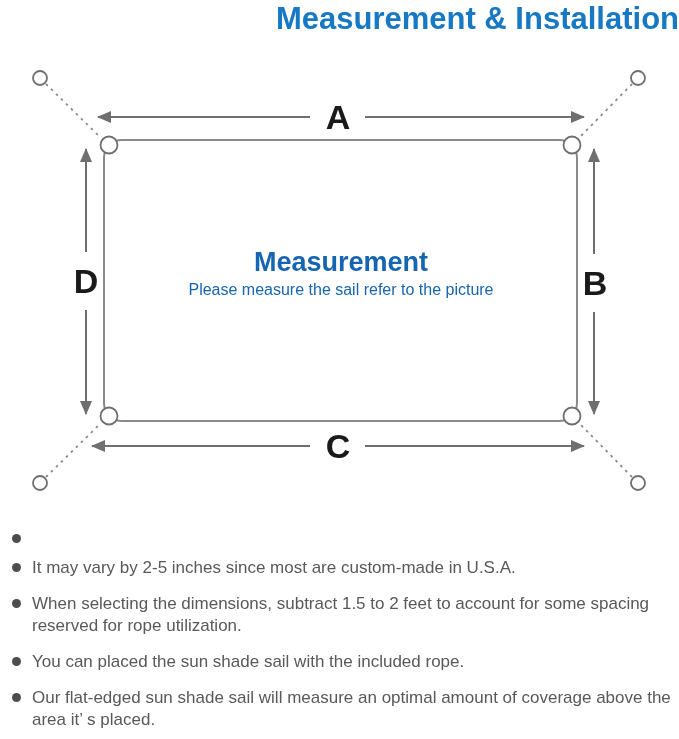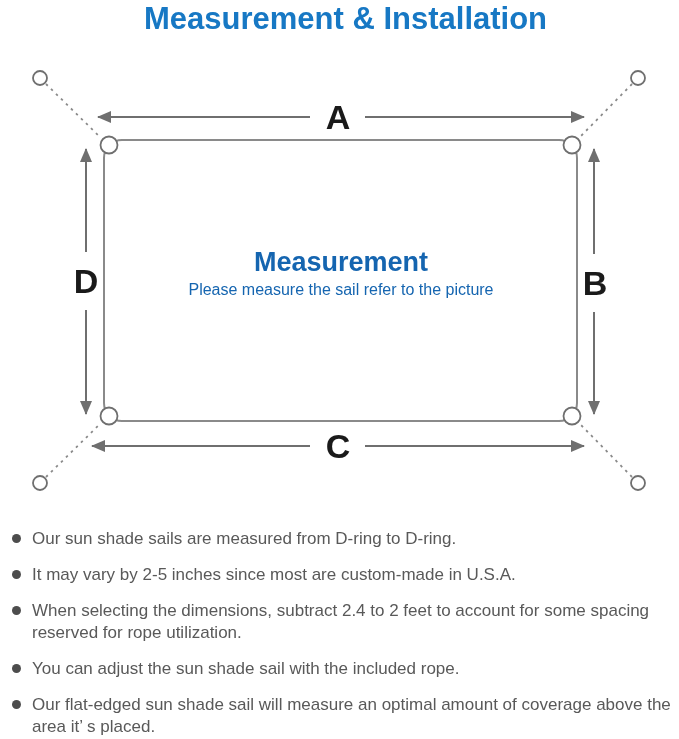--- a/index.html
+++ b/index.html
@@ -14,21 +14,21 @@
   html,body{background:#fff;}
   .stage{
     position:relative;
     width:679px;height:739px;
     background:#fff;
     overflow:hidden;
     font-family:"Liberation Sans", sans-serif;
   }
   .page-title{
     position:absolute;top:1px;left:12px;right:0;
-    text-align:center;
+    text-align:right;
     font-size:31px;font-weight:700;
     color:var(--title-blue,#1778C4);
     letter-spacing:0px;
   }
   .diagram-svg{position:absolute;top:0;left:0;}
   .dash{stroke:var(--line-gray,#8a8a8a);stroke-width:1.8;fill:none;stroke-dasharray:2.5 4.5;}
   .anchor-ring{fill:#fff;stroke:var(--arrow-gray,#6f6f6f);stroke-width:1.8;}
   .sail{fill:#fff;stroke:var(--line-gray,#8a8a8a);stroke-width:2;}
   .d-ring{fill:#fff;stroke:var(--arrow-gray,#6f6f6f);stroke-width:1.8;}
   .arrowline{stroke:var(--arrow-gray,#6f6f6f);stroke-width:2;fill:none;}
@@ -100,33 +100,32 @@
     <line class="arrowline" x1="594" y1="312" x2="594" y2="414" marker-end="url(#ah)"></line>
     <text class="dimlabel" x="595" y="295">B</text>
 
     <text class="center-heading" x="341" y="271">Measurement</text>
     <text class="center-caption" x="341" y="295">Please measure the sail refer to the picture</text>
   </svg>
 
   <ul class="bullet-list">
     <li class="bullet-item">
       <span class="bullet-dot"></span>
-      <span>Our sun shade sails are measured from D-ring to D-ring.</span>
     </li>
     <li class="bullet-item">
       <span class="bullet-dot"></span>
       <span>It may vary by 2-5 inches since most are custom-made in U.S.A.</span>
     </li>
     <li class="bullet-item">
       <span class="bullet-dot"></span>
-      <span>When selecting the dimensions, subtract 2.4 to 2 feet to account for some spacing reserved for rope utilization.</span>
+      <span>When selecting the dimensions, subtract 1.5 to 2 feet to account for some spacing reserved for rope utilization.</span>
     </li>
     <li class="bullet-item">
       <span class="bullet-dot"></span>
-      <span>You can adjust the sun shade sail with the included rope.</span>
+      <span>You can placed the sun shade sail with the included rope.</span>
     </li>
     <li class="bullet-item">
       <span class="bullet-dot"></span>
       <span>Our flat-edged sun shade sail will measure an optimal amount of coverage above the area it’ s placed.</span>
     </li>
   </ul>
 
 </div>
 
 </body></html>

